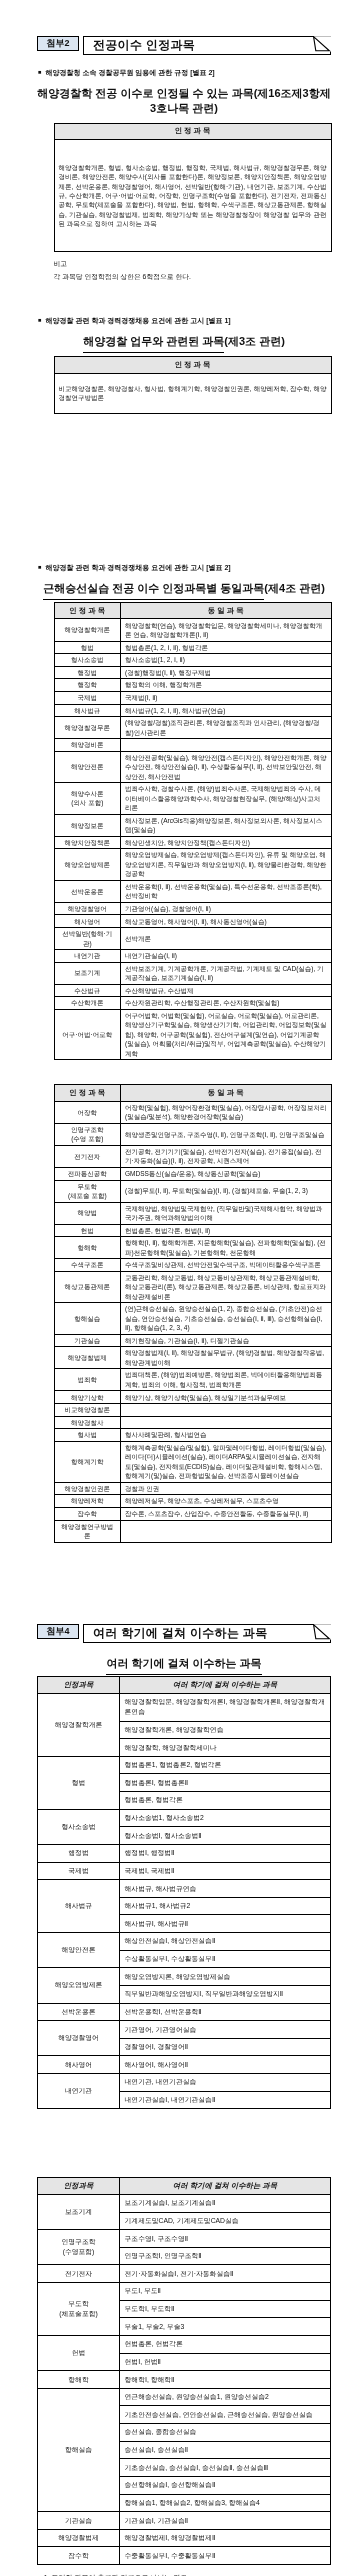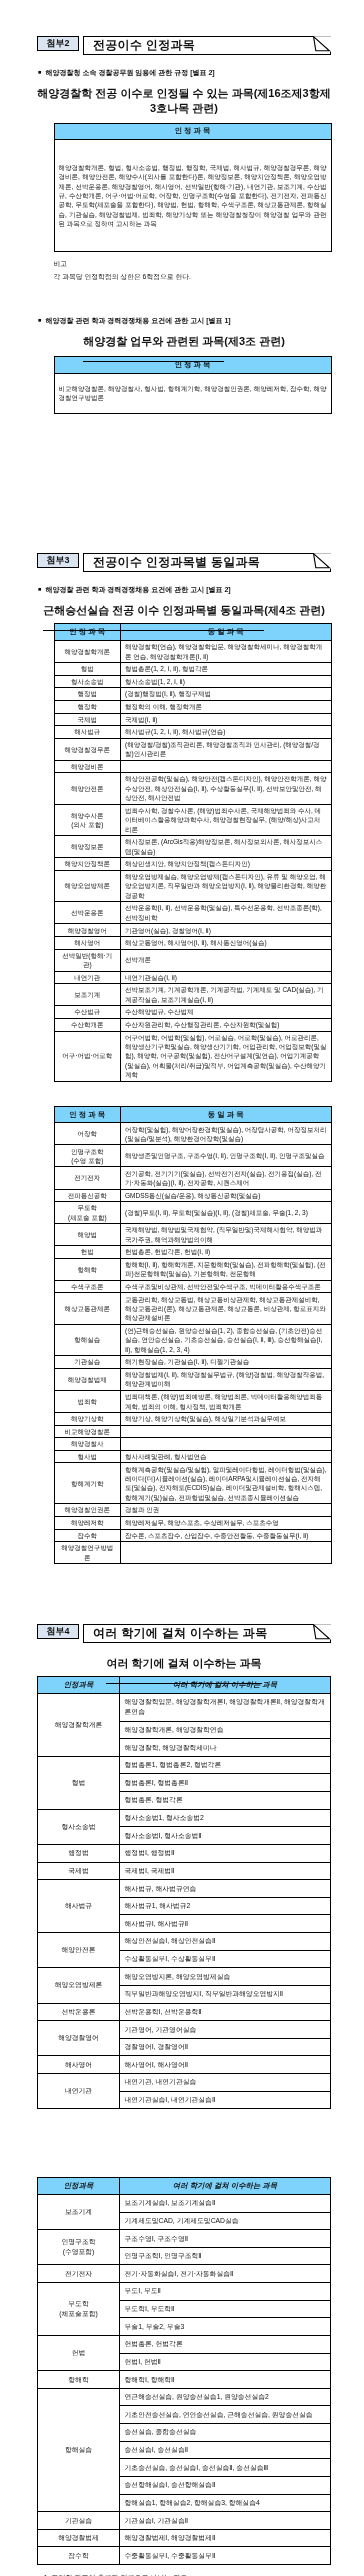--- a/index.html
+++ b/index.html
@@ -11,26 +11,26 @@
   .sec-header{display:flex;align-items:flex-start;height:21.6px;}
   .tag-box{flex:0 0 40px;border:1.1px solid #000;background:#dbe5f1;display:flex;align-items:center;
            justify-content:center;font-weight:bold;font-size:9px;margin-right:4px;}
   .title-box{flex:1;border:1.1px solid #000;position:relative;display:flex;align-items:center;
              padding-left:9px;font-weight:bold;font-size:12px;letter-spacing:0.3px;}
   .fold{position:absolute;top:-1.1px;right:-1.1px;display:block;}
 
   .bullet-line{margin:10.2px 0 0 1.1px;font-size:7px;font-weight:600;display:flex;align-items:flex-start;}
   .bullet-square{font-size:5.7px;margin:1.1px 4px 0 0;}
   .caption{margin-top:8px;text-align:center;font-size:11px;font-weight:600;}
-  .caption .u{border-bottom:0.7px solid #000;padding-bottom:14px;}
+  .caption .u{border-bottom:0.7px solid #000;padding-bottom:5px;}
 
   .tbl-indent{margin-left:16.5px;width:278px;}
   .mt12{margin-top:6.8px;} .mt10{margin-top:5.7px;}
   table.doc{border-collapse:collapse;width:100%;border:1.1px solid #000;table-layout:fixed;background:#fff;}
-  table.doc th{background:#7dd3fc;font-weight:bold;font-size:7.4px;padding:2.8px 2.3px;border:0.6px solid #000;}
+  table.doc th{background:#e5e5e5;font-weight:bold;font-size:7.4px;padding:2.8px 2.3px;border:0.6px solid #000;}
   table.doc td{border:0.6px solid #000;font-size:6.5px;line-height:1.45;padding:1.1px 4px;vertical-align:middle;}
   td.single-body{padding:6.8px 8px;font-size:7px;line-height:2.05;text-align:justify;height:109px;}
   td.single-body.small{height:37px;}
   .c-subject{text-align:center;white-space:pre-line;}
   .c-same{text-align:left;}
   table.t4 td{padding:3.4px 4.5px;font-size:6.8px;}
   table.t4 th{border-bottom:1.1px solid #000;font-style:italic;}
   .note{margin:5.7px 0 0 16.5px;font-size:6.8px;line-height:1.85;}
   .bullet-line.gap-top{margin-top:33px;}
   .pagebreak{margin-top:24px;}
@@ -103,30 +103,20 @@
         <tbody>
           <tr>
             <td class="single-body small">비교해양경찰론, 해양경찰사, 형사법, 항해계기학, 해양경찰인권론, 해양레저학, 잠수학, 해양경찰연구방법론</td>
           </tr>
         </tbody>
       </table>
     </div>
   </section>
 
   <section class="attach" id="attach3">
-    <div class="sec-header">
-      <div class="tag-box">첨부3</div>
-      <div class="title-box">
-        <span>전공이수 인정과목별 동일과목</span>
-        <svg class="fold" width="18" height="16" viewBox="0 0 32 28">
-          <polygon points="0,0 32,0 32,28" fill="#ffffff"></polygon>
-          <polygon points="1,1 29,26 5,26" fill="#ffffff" stroke="#000" stroke-width="2"></polygon>
-        </svg>
-      </div>
-    </div>
 
     <div class="bullet-line">
       <span class="bullet-square">■</span>
       <span>해양경찰 관련 학과 경력경쟁채용 요건에 관한 고시 [별표 2]</span>
     </div>
 
     <div class="caption">
       <span class="u">근해승선실습 전공 이수 인정과목별 동일과목</span><span>(제4조 관련)</span>
     </div>
 

